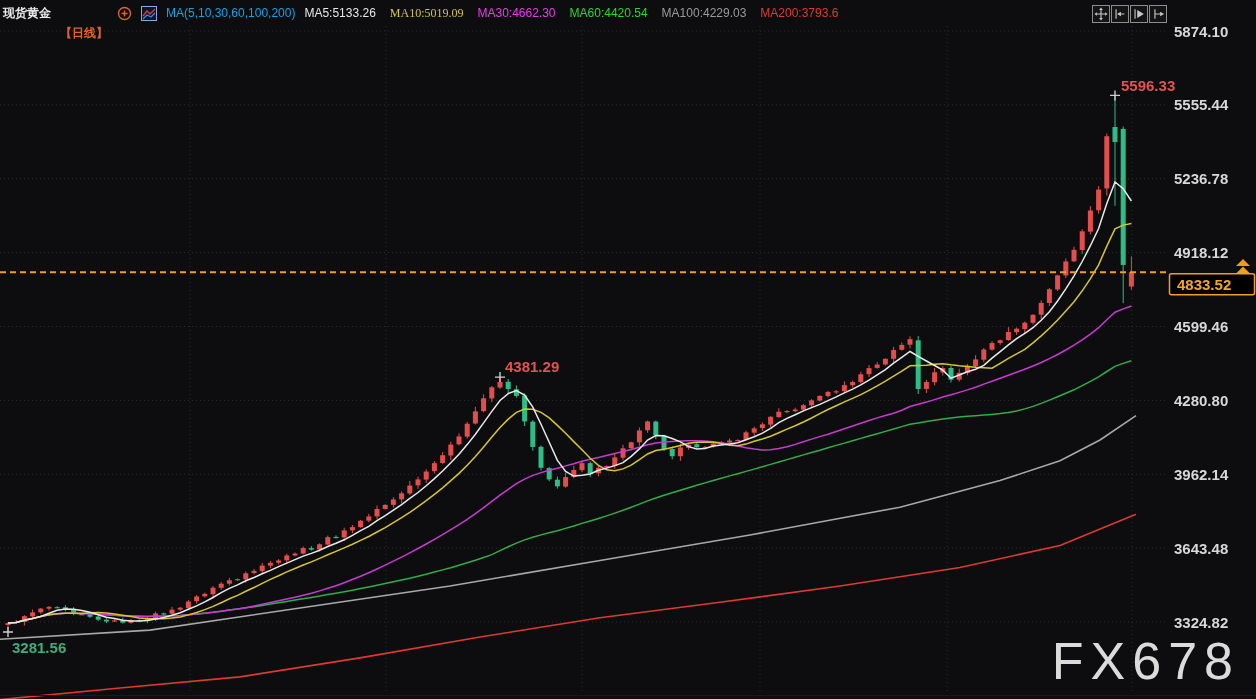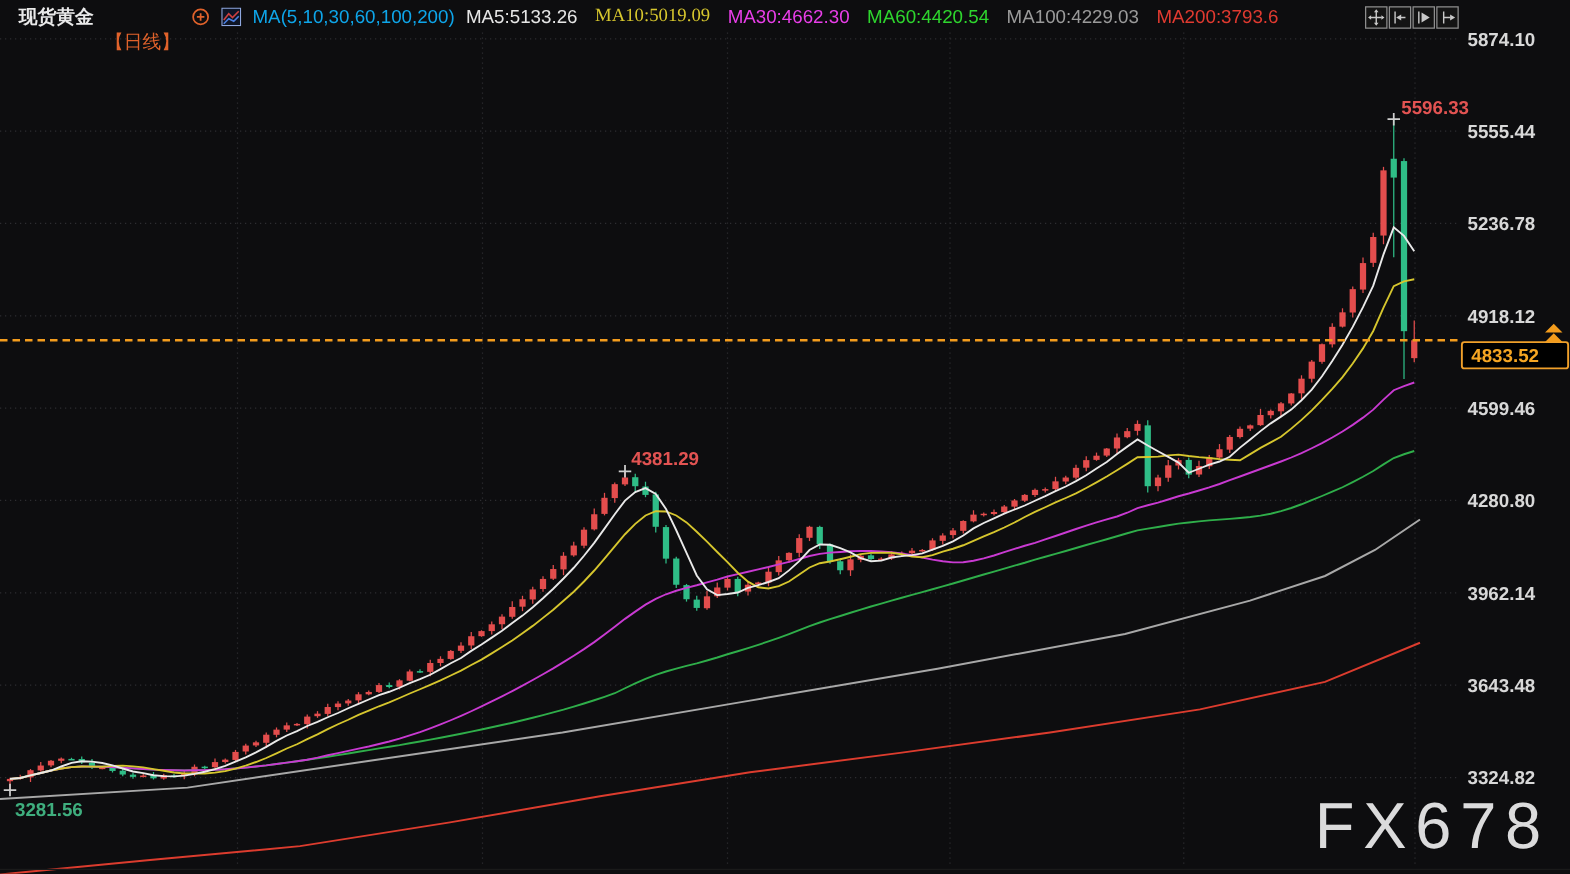--- a/index.html
+++ b/index.html
@@ -1,24 +1,24 @@
 <!DOCTYPE html>
 <html><head>
 <meta charset="utf-8">
 <style>
   html,body{margin:0;padding:0;background:#0d0d0f;width:1256px;height:699px;overflow:hidden;position:relative;}
   *{box-sizing:border-box;}
   .topbar{
     position:absolute;top:0;left:0;width:1256px;height:26px;z-index:3;
-    display:flex;align-items:center;gap:9px;padding-left:15px;
-    font-family:"Liberation Sans","DejaVu Sans",sans-serif;font-size:15px;color:#dcdcdc;
+    display:flex;align-items:center;gap:9px;padding-left:3px;
+    font-family:"Liberation Sans","DejaVu Sans",sans-serif;font-size:12px;color:#dcdcdc;
     white-space:nowrap;
   }
   .sym{font-weight:bold;color:#eaeaea;}
-  .period{font-weight:normal;color:#e0622b;margin-top:40px;}
+  .period{font-weight:bold;color:#e0622b;margin-top:40px;}
   .magroup{color:#0ea5e9;}
   .icon-wrap{display:inline-flex;align-items:center;}
   #ma-items{display:inline-flex;}
   #ma-items span{margin-right:14px;}
   .toolbar{margin-left:auto;margin-right:89px;display:flex;gap:1px;margin-top:2px;}
   .tool{width:18px;height:18px;border:1px solid #8d8d8d;background:#141414;
         display:inline-flex;align-items:center;justify-content:center;cursor:pointer;}
   #chart{position:absolute;left:0;top:0;z-index:1;}
   .watermark{
     position:absolute;right:16px;bottom:8px;z-index:2;

